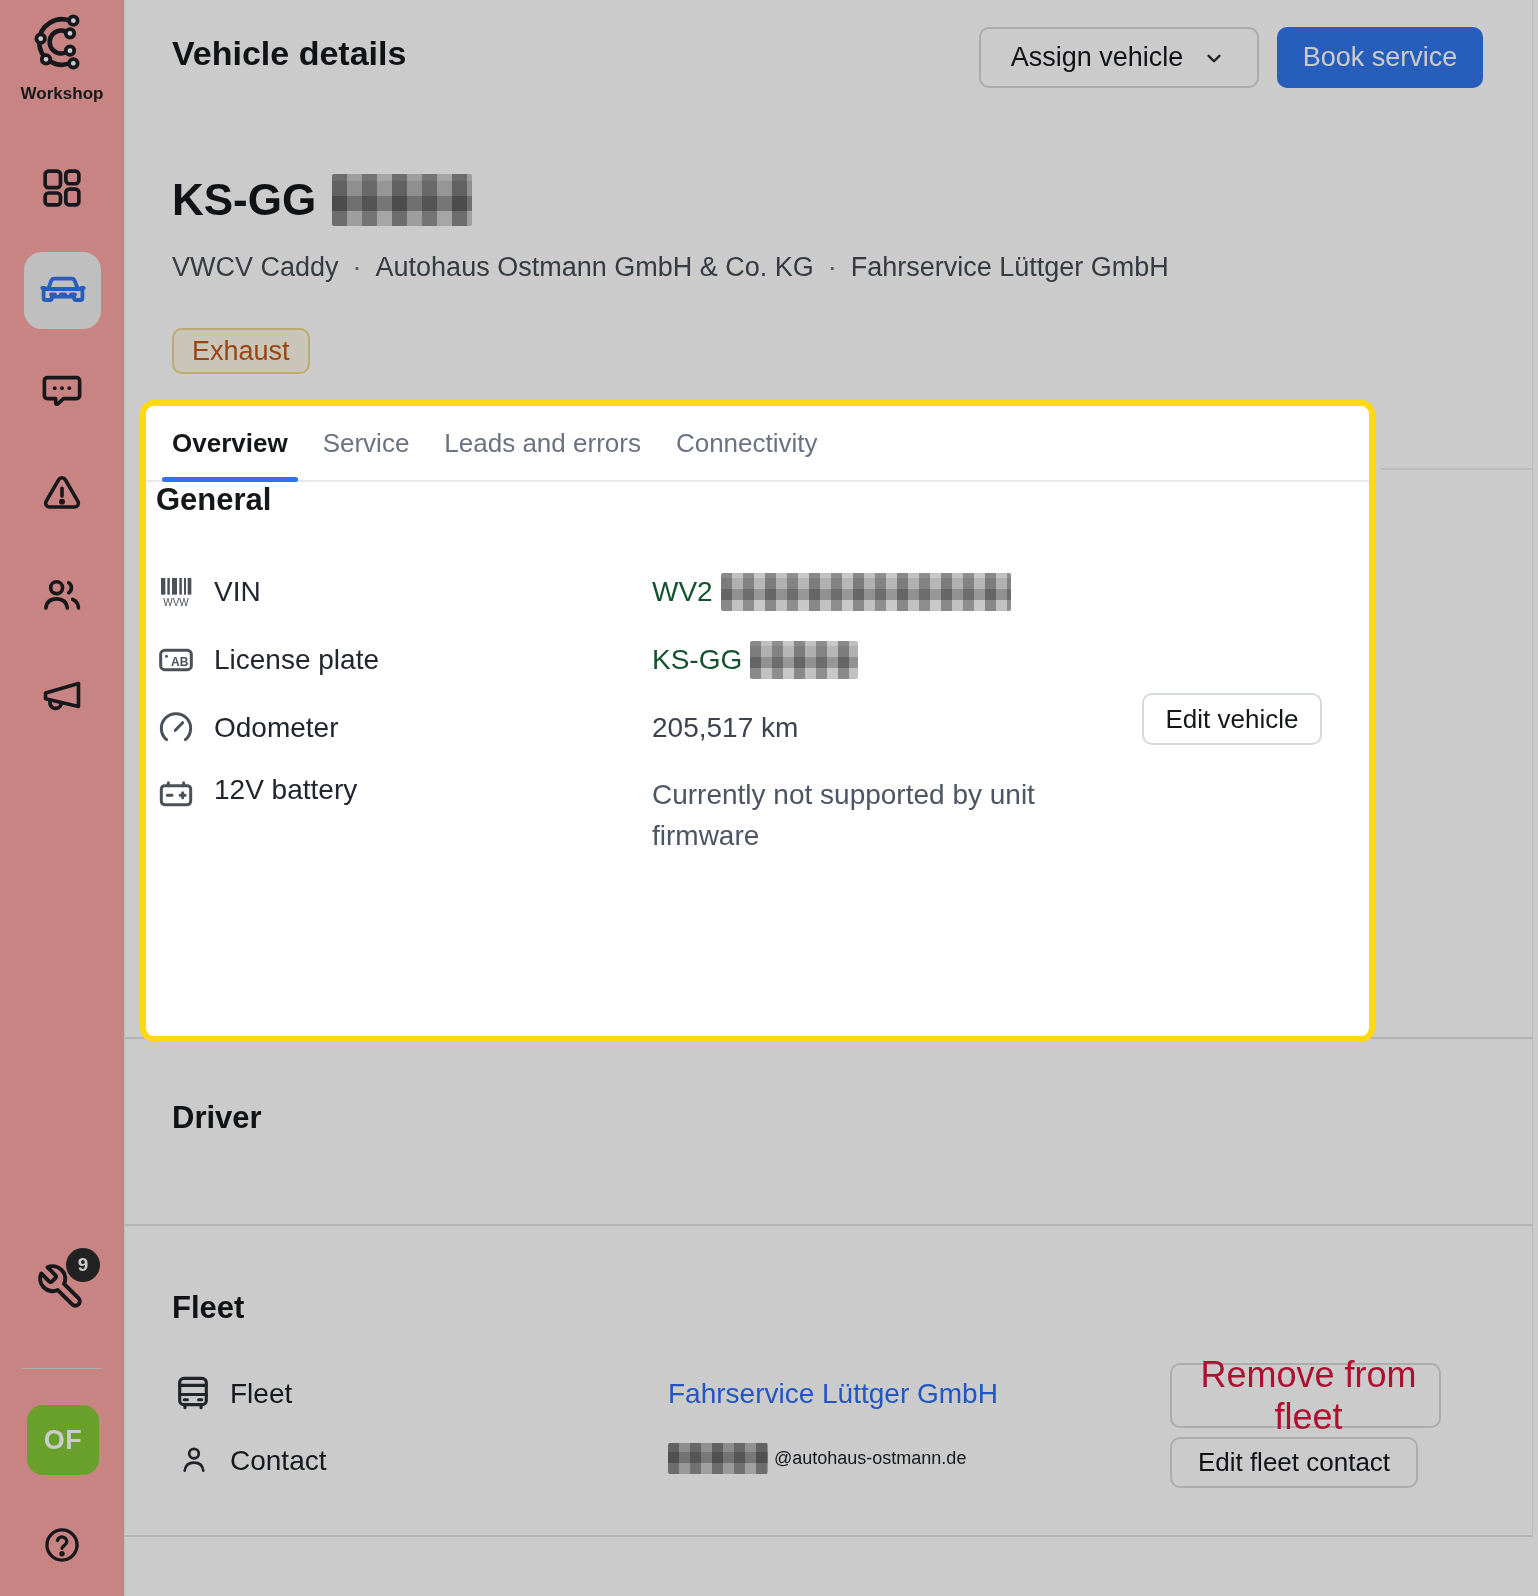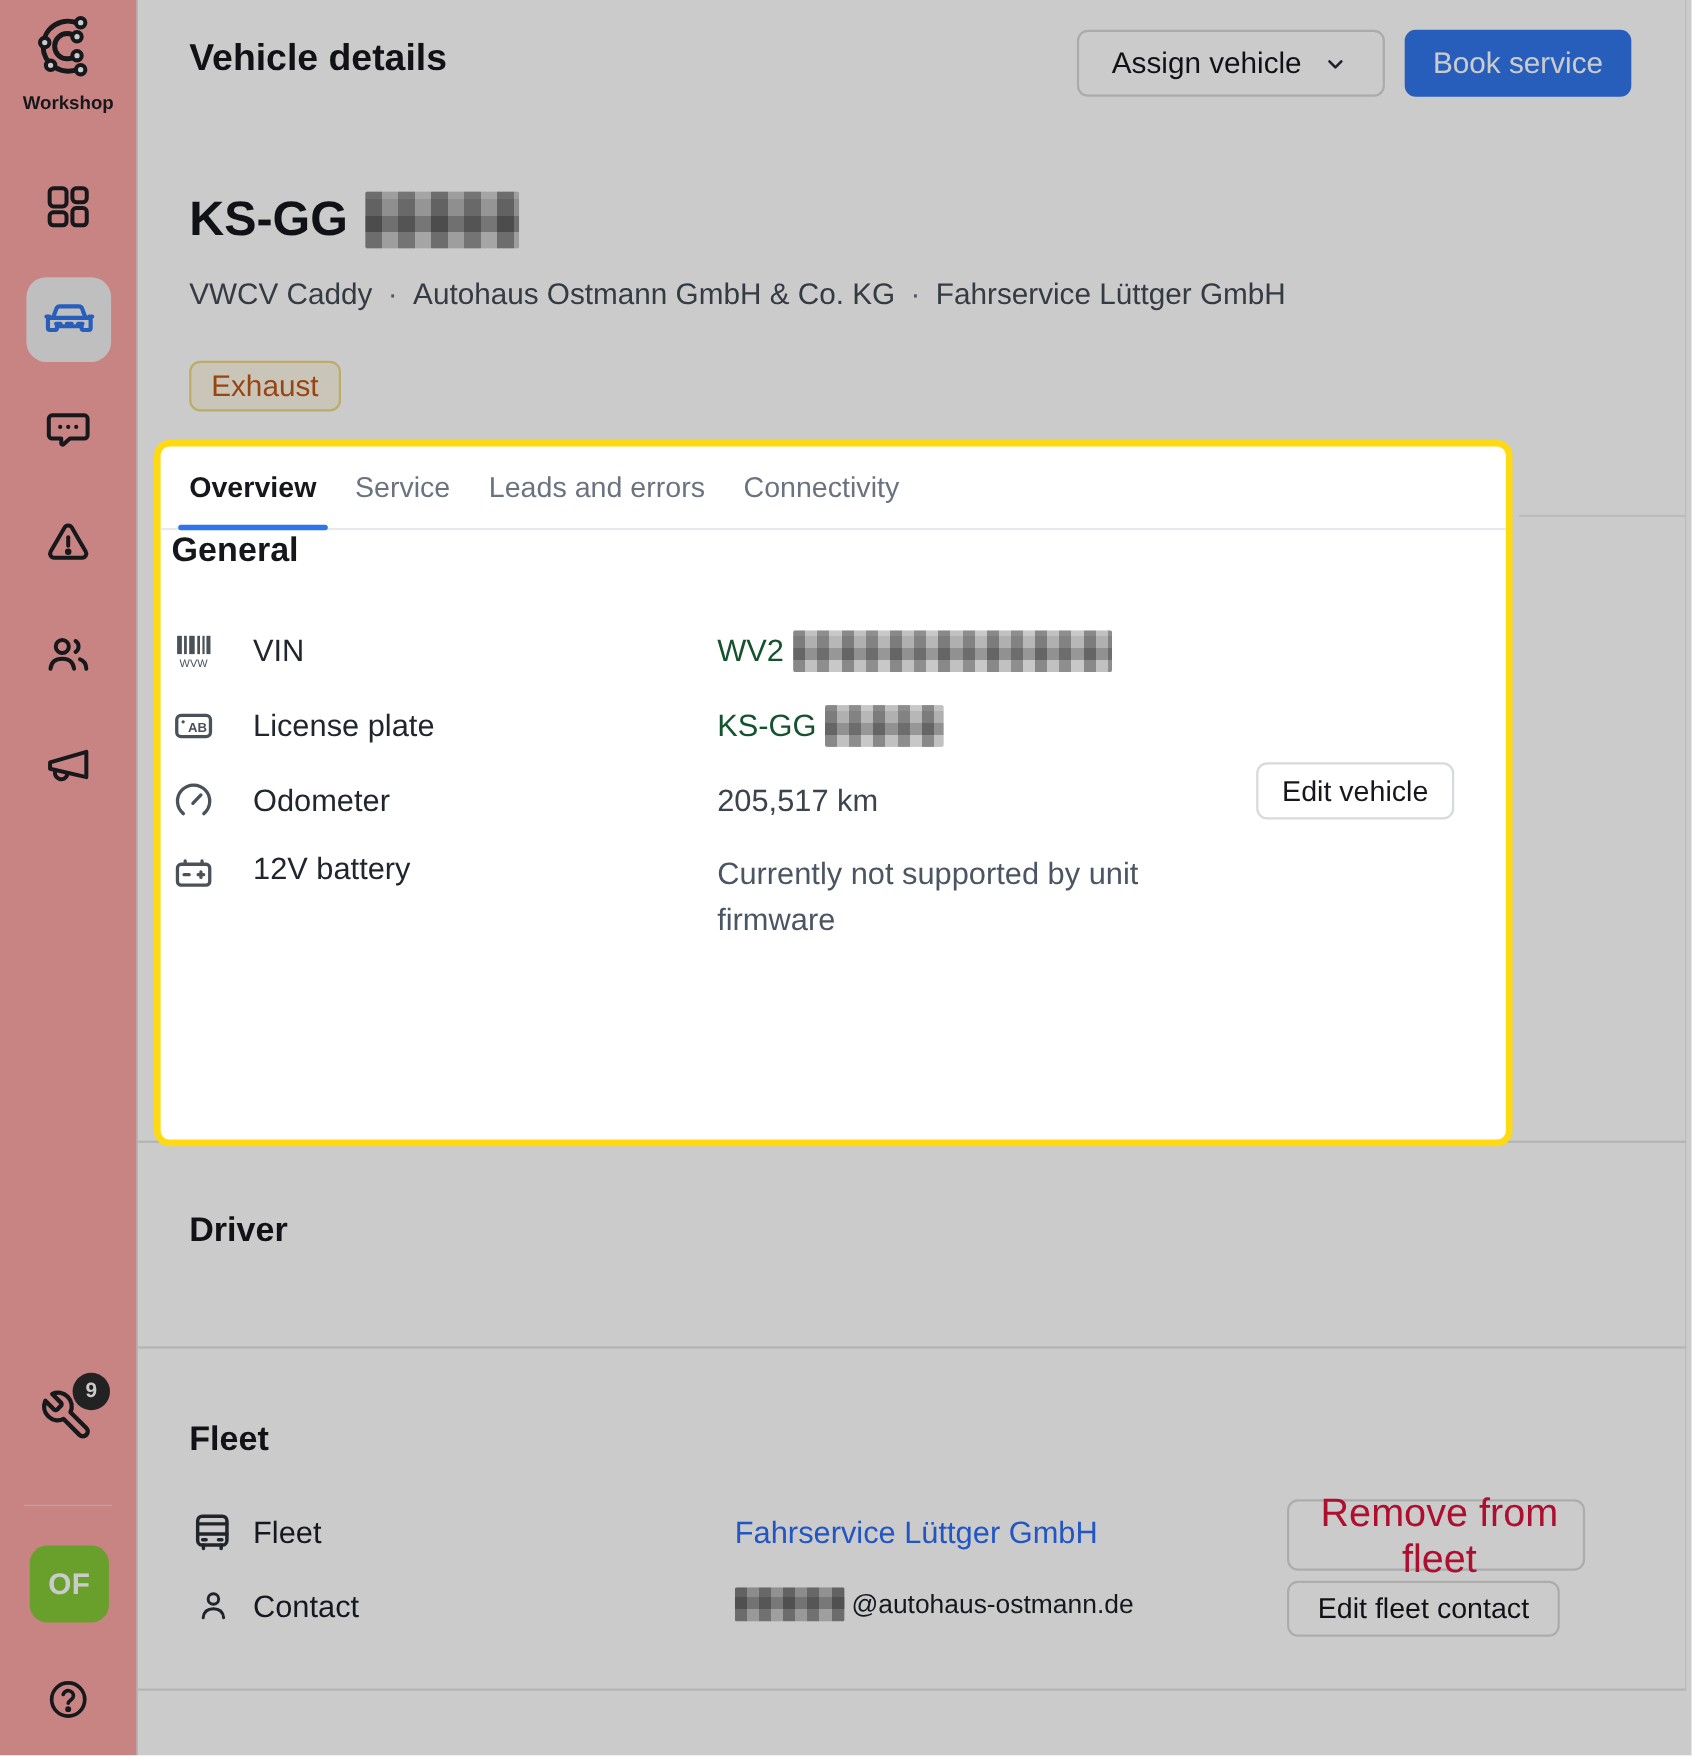--- a/index.html
+++ b/index.html
@@ -77,21 +77,21 @@
   .tab.active::after{
     content:"";position:absolute;left:0;right:0;bottom:-2px;height:5px;border-radius:3px;background:#2f74e8;
   }
   .card-body{position:relative;padding:0 10px;}
   .section-heading{font-size:31px;font-weight:700;color:#15171b;}
   .general-heading{margin-top:48px;}
   .rows{margin-top:40px;}
   .info-row{display:grid;grid-template-columns:58px 438px 1fr;align-items:center;min-height:68px;}
   .info-row.tall{align-items:flex-start;padding-top:12px;min-height:90px;}
   .row-icon{color:#4a5158;width:40px;height:40px;}
-  .row-label{font-size:28px;color:#21262e;margin-left:16px;}
+  .row-label{font-size:28px;color:#21262e;}
   .row-value{font-size:28px;color:var(--value);display:flex;align-items:center;gap:8px;}
   .value-dark{color:#14532d;}
   .value-wrap{width:440px;line-height:41px;color:#4b5563;display:block;}
   .btn-edit-vehicle{position:absolute;right:47px;top:211px;width:180px;height:52px;font-size:26px;color:#15171b;margin-left:34px;}
 
   
   .px{
     display:inline-block;vertical-align:middle;border-radius:2px;
     background:
       repeating-linear-gradient(90deg, rgba(25,25,25,.38) 0 11px, rgba(130,130,130,.16) 11px 22px, rgba(55,55,55,.42) 22px 33px, rgba(170,170,170,.14) 33px 44px),
@@ -105,21 +105,21 @@
   .px-vin{width:290px;height:38px;}
   .px-plate{width:108px;height:38px;}
   .px-email{width:100px;height:31px;}
 
   
   .driver-heading{left:172px;top:1100px;}
   .fleet-heading{left:172px;top:1290px;}
   .fleet-icon{color:#2a2f36;}
   .f-label{font-size:28px;color:#1b1f26;}
   .f-link{font-size:28px;color:#2a6cf5;cursor:pointer;}
-  .f-email{font-size:24px;color:#1b1f26;display:flex;align-items:center;gap:6px;}
+  .f-email{font-size:18px;color:#1b1f26;display:flex;align-items:center;gap:6px;}
   .btn-remove{left:1170px;top:1363px;width:271px;height:65px;font-size:36px;color:var(--red);border-color:#d9d9d9;padding-left:12px;}
   .btn-editcontact{left:1170px;top:1437px;width:248px;height:51px;font-size:26px;color:#15171b;border-color:#d9d9d9;}
 </style>
 </head>
 <body>
 
 <div class="screen">
 
   <nav class="sidebar">
     <div class="side-center abs" style="top:10px">

